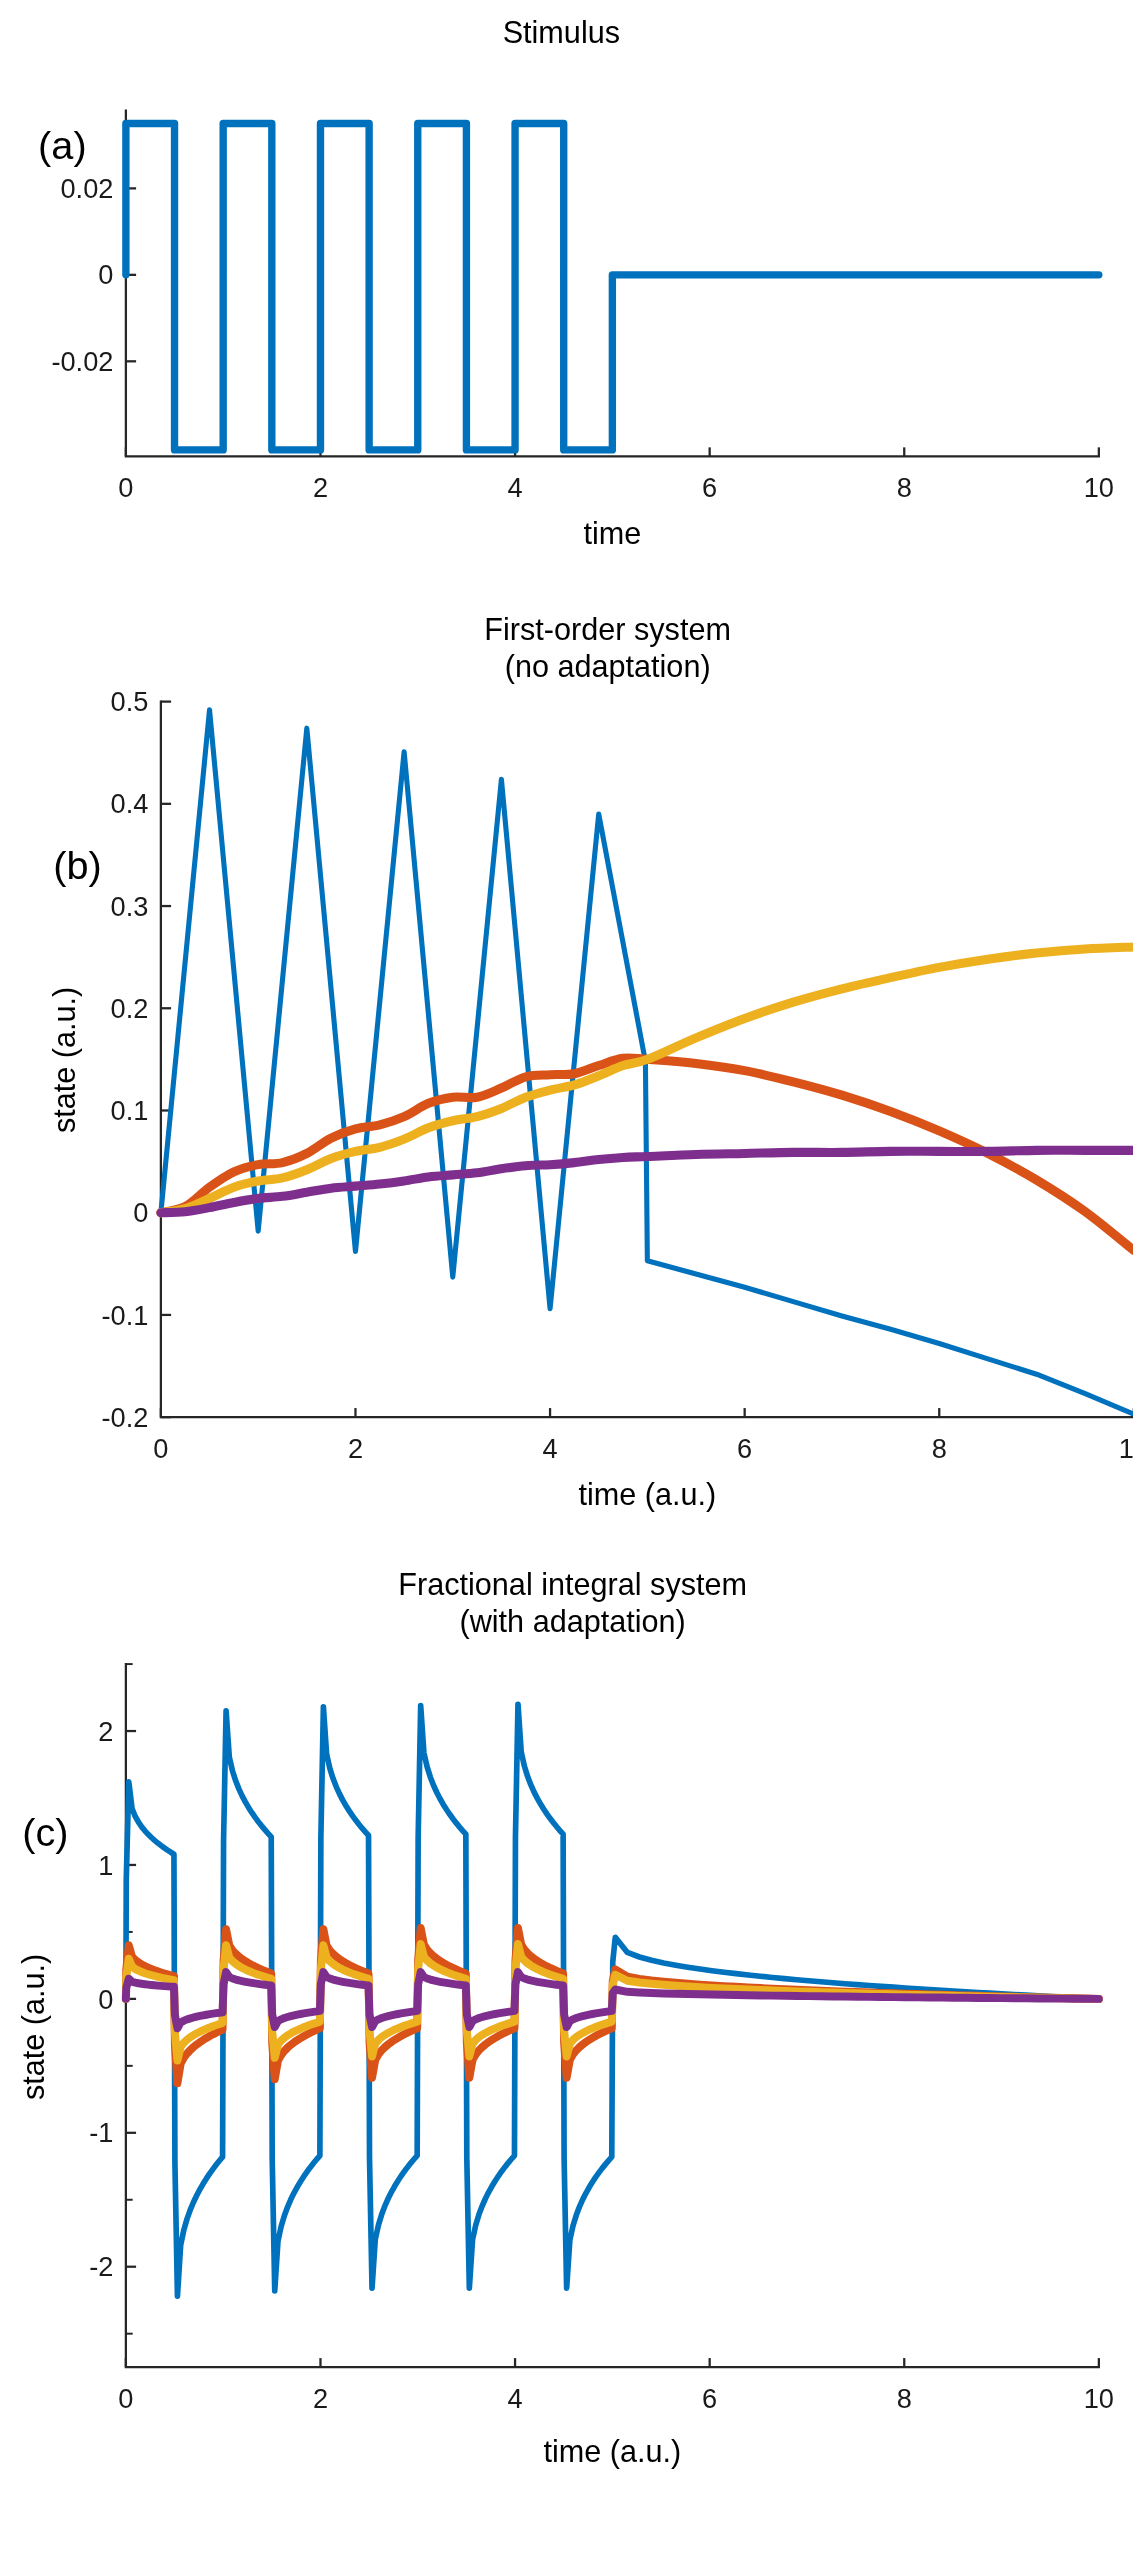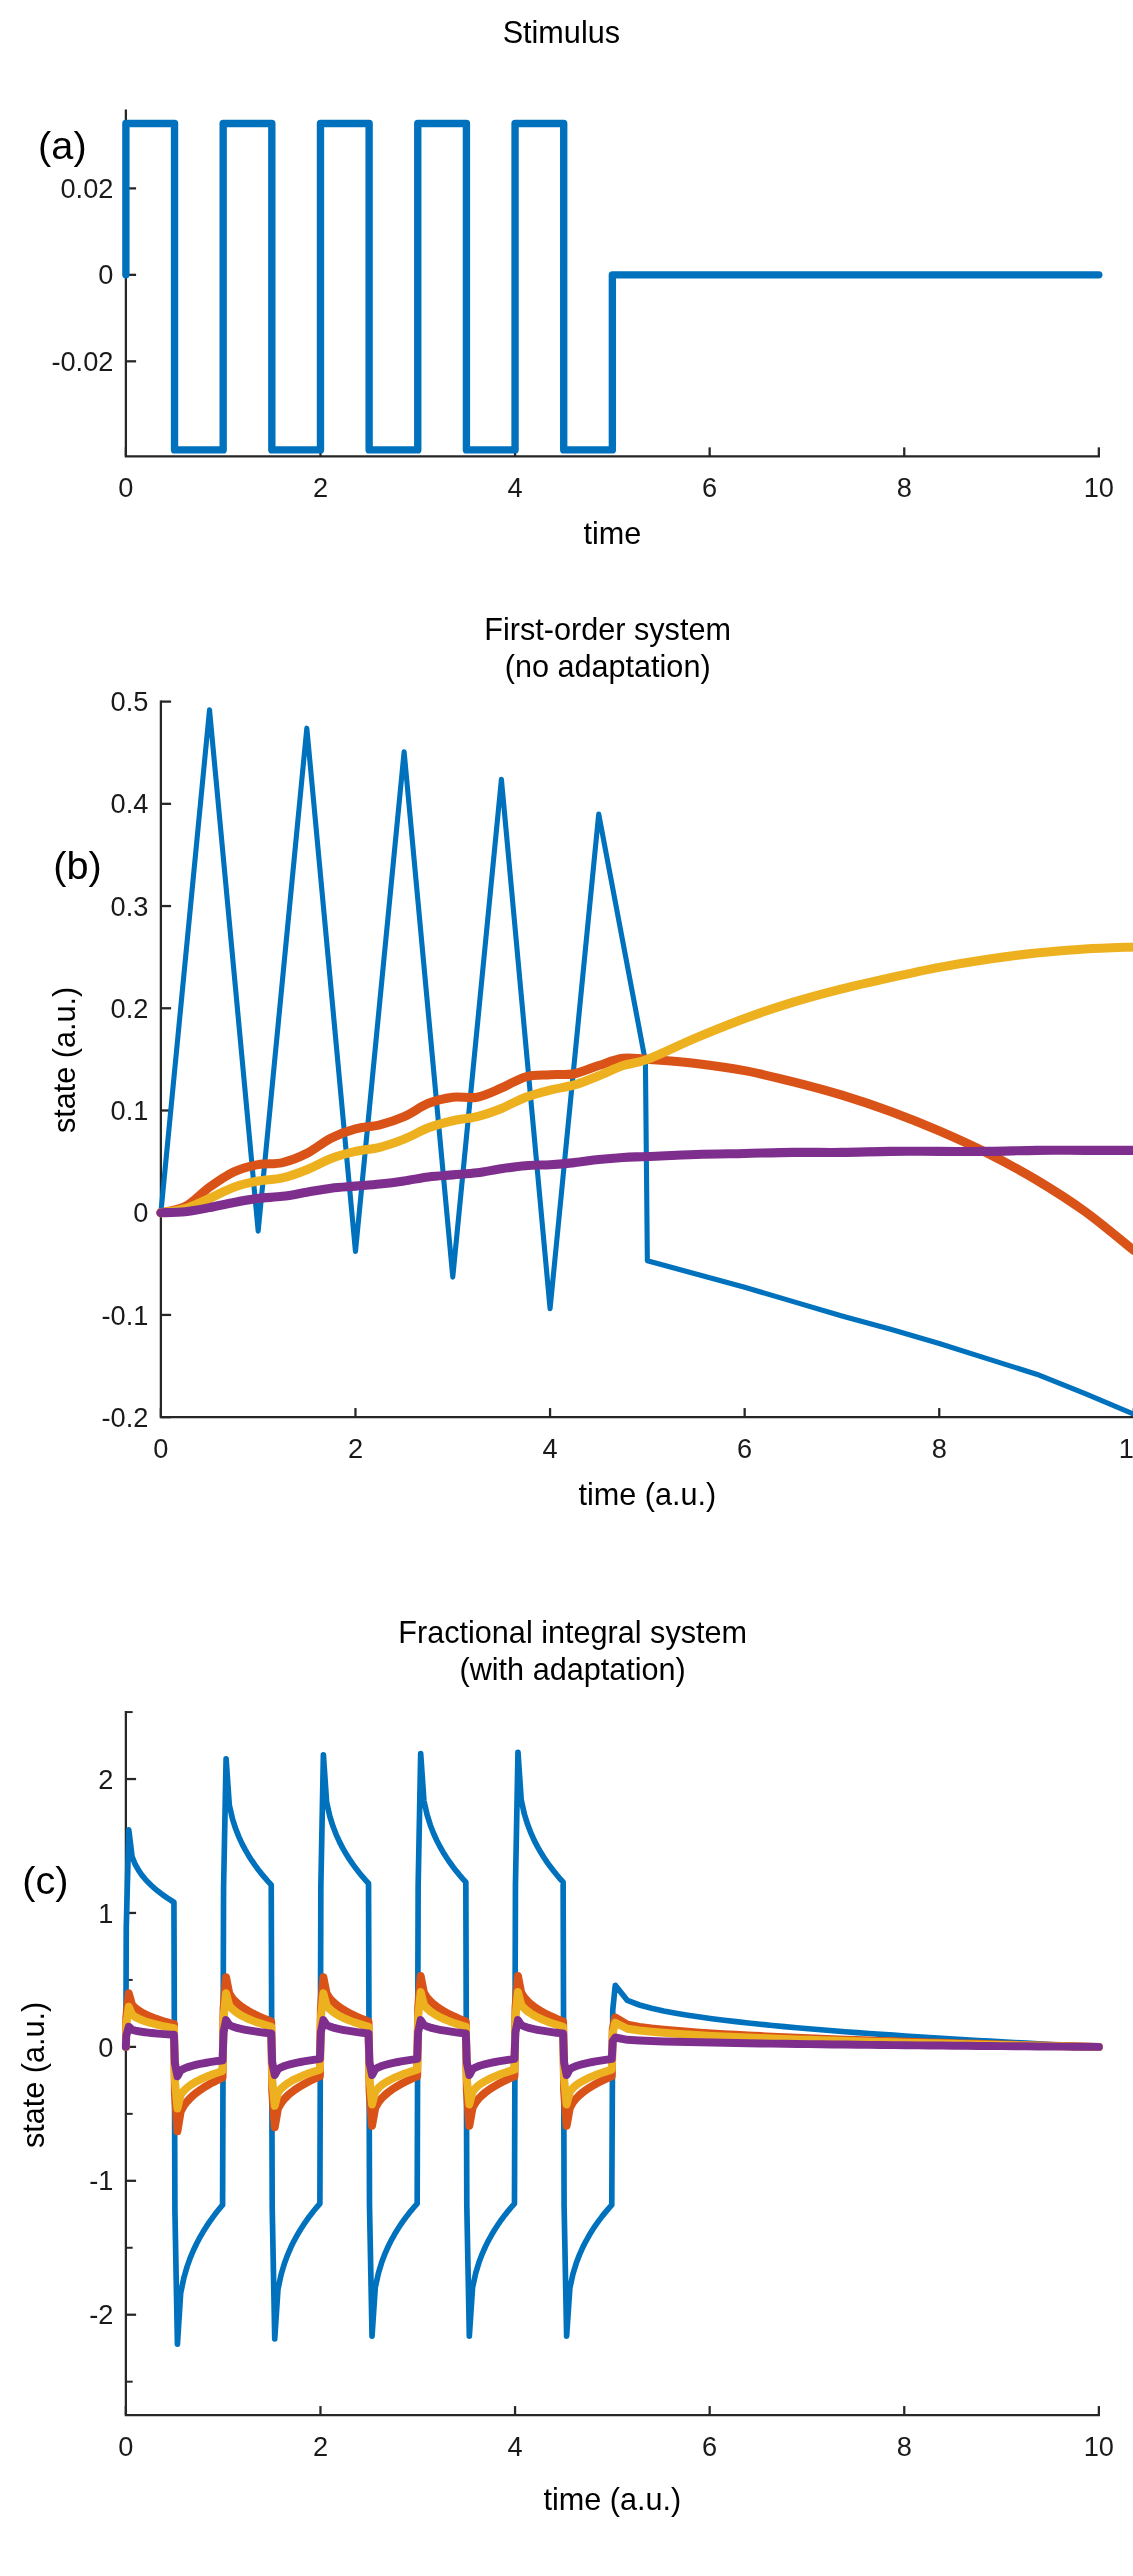--- a/index.html
+++ b/index.html
@@ -21,21 +21,21 @@
     position: relative;
     border-radius: 11px;
   }
   .panel {
     position: absolute;
     left: 0;
     width: 1134px;
   }
   #panel-a { top: 0px;    height: 578px; }
   #panel-b { top: 578px; height: 998px; margin-left: 35px; }
-  #panel-c { top: 1576px; height: 1000px; }
+  #panel-c { top: 1528px; height: 1000px; }
 
   .panel-svg {
     display: block;
     width: 1134px;
   }
   .plot-title {
     font-family: "Liberation Sans", sans-serif;
     font-size: 54px;
     fill: #000000;
     text-anchor: middle;

